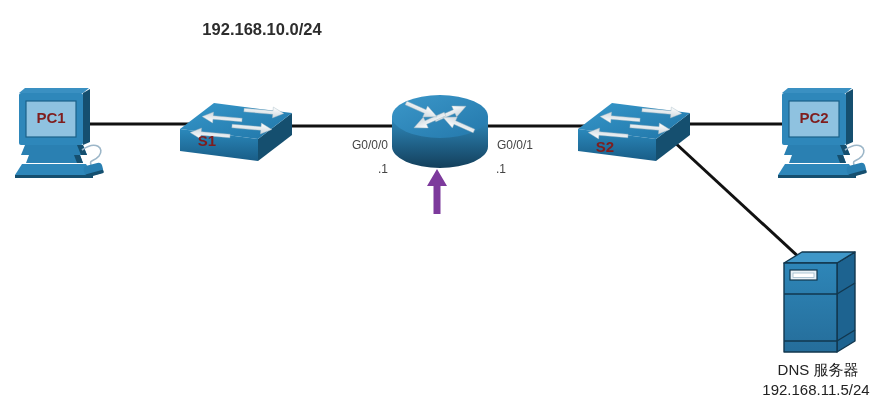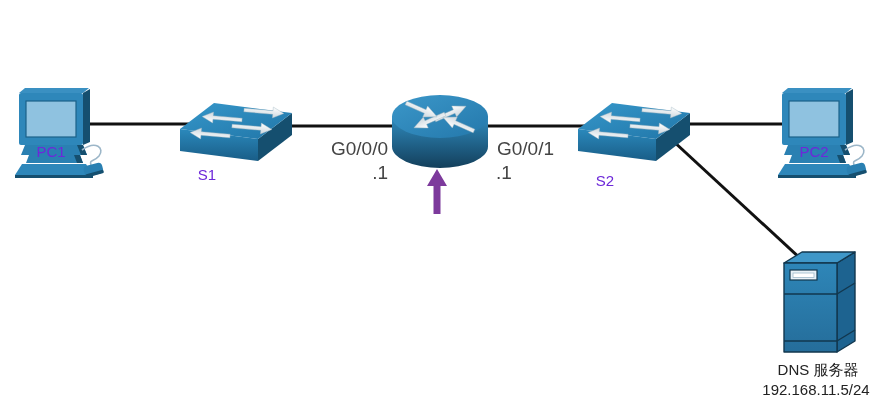--- a/index.html
+++ b/index.html
@@ -15,22 +15,22 @@
     --label-dark:#2d2d2d;
     --if-gray:#444444;
   }
   html,body{margin:0;padding:0;background:#ffffff;}
   #canvas{
     position:relative;width:886px;height:418px;background:#ffffff;overflow:hidden;
     font-family:"Liberation Sans", sans-serif;
   }
   .abs{position:absolute;}
   .net-label{font-size:16.5px;font-weight:bold;color:var(--label-dark);text-align:center;width:200px;line-height:1.2;}
-  .dev-label{font-size:15px;font-weight:normal;color:#6d28d9;text-align:center;line-height:1.1;margin-top:34px;}
-  .if-label{font-size:19px;color:var(--if-gray);line-height:1.1;width:60px;}
+  .dev-label{font-size:15px;font-weight:bold;color:#7f1d1d;text-align:center;line-height:1.1;}
+  .if-label{font-size:12px;color:var(--if-gray);line-height:1.1;width:60px;}
   .right{text-align:right;}
   .dhcp-label{font-size:16px;font-weight:bold;color:#111111;text-align:center;width:200px;line-height:1.2;}
   .dns-label{font-size:15px;color:#222222;text-align:center;width:150px;line-height:1.2;}
   .lnk{stroke:var(--link-black);stroke-width:3;}
   .dhcp-arrow{fill:var(--arrow-purple);}
   .f-side{fill:var(--device-blue-dark);}
   .f-front{fill:var(--device-blue);}
   .f-screen{fill:var(--screen-blue);stroke:#1b6189;stroke-width:1.2;}
   .srv-o{stroke:var(--outline-navy);stroke-width:1.4;stroke-linejoin:round;}
   svg{display:block;}
@@ -154,20 +154,21 @@
     <polygon class="srv-o" points="1,14 19,3 72,3 54,14" fill="var(--server-top)"></polygon>
     <polygon class="srv-o" points="1,14 54,14 54,103 1,103" fill="url(#srvFront)"></polygon>
     <line x1="1" y1="45" x2="54" y2="45" stroke="#12374e" stroke-width="1.4"></line>
     <line x1="54" y1="45" x2="72" y2="34" stroke="#12374e" stroke-width="1.4"></line>
     <line x1="1" y1="92" x2="54" y2="92" stroke="#12374e" stroke-width="1.4"></line>
     <line x1="54" y1="92" x2="72" y2="81" stroke="#12374e" stroke-width="1.4"></line>
     <rect x="7" y="21" width="27" height="10" fill="#e8f1f7" stroke="#12374e" stroke-width="1.2"></rect>
     <rect x="10" y="24" width="21" height="4.5" fill="#ffffff" stroke="#9db9ca" stroke-width="0.8"></rect>
   </svg>
 
+  <div class="abs net-label" style="left:162px;top:20px">192.168.10.0/24</div>
 
   <div class="abs dev-label" style="left:26px;top:110px;width:50px">PC1</div>
   <div class="abs dev-label" style="left:180px;top:133px;width:54px">S1</div>
   <div class="abs dev-label" style="left:578px;top:139px;width:54px">S2</div>
   <div class="abs dev-label" style="left:789px;top:110px;width:50px">PC2</div>
 
   <div class="abs if-label right" style="left:328px;top:139px">G0/0/0</div>
   <div class="abs if-label right" style="left:328px;top:163px">.1</div>
   <div class="abs if-label" style="left:497px;top:139px">G0/0/1</div>
   <div class="abs if-label" style="left:496px;top:163px">.1</div>

